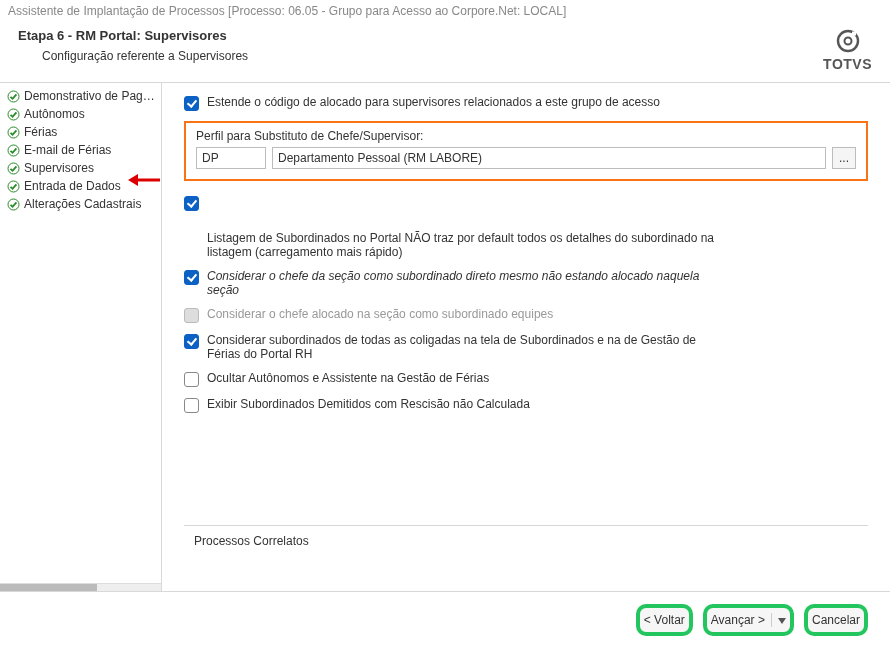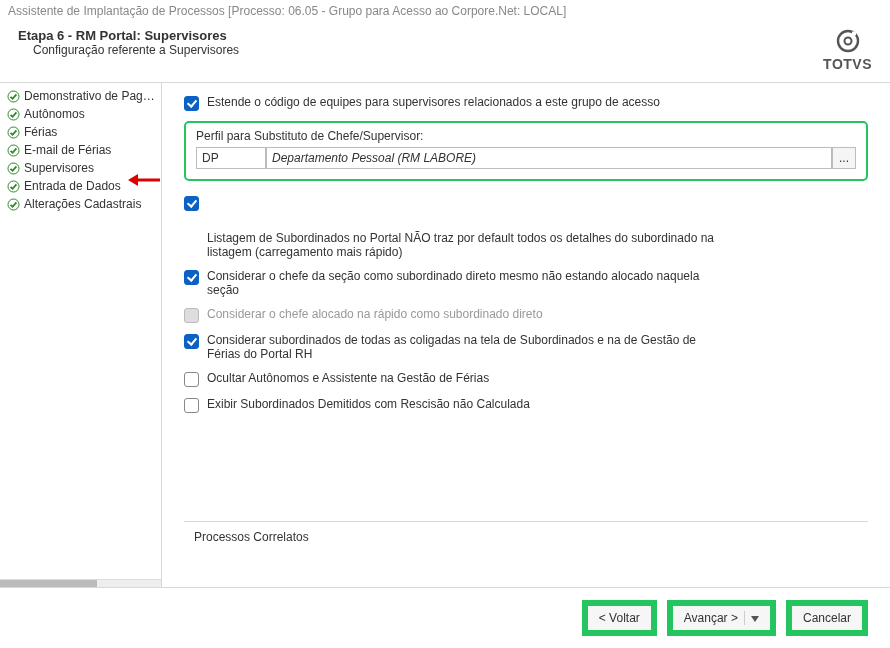--- a/index.html
+++ b/index.html
@@ -1,51 +1,51 @@
 <!DOCTYPE html>
 <html><head>
 <meta charset="utf-8">
 <style>
   * { box-sizing: border-box; margin: 0; padding: 0; }
   body { font-family: "Segoe UI", Tahoma, Arial, sans-serif; font-size: 12px; color: #333; background: #fff; }
   .window { width: 890px; height: 648px; background: #fff; position: relative; display: flex; flex-direction: column; }
   .titlebar { padding: 4px 8px; color: #888; font-size: 12px; }
   .header-area { display: flex; justify-content: space-between; align-items: flex-start; padding: 6px 18px 10px 18px; border-bottom: 1px solid #d8d8d8; }
-  .step-title { font-weight: bold; font-size: 13px; color: #333; }
-  .step-sub { font-size: 12px; color: #333; margin-left: 15px; }
+  .step-title { font-weight: bold; font-size: 13px; color: #333; margin-bottom: 6px; }
+  .step-sub { font-size: 12px; color: #333; margin-left: 24px; }
   .totvs-logo { text-align: center; color: #555; font-weight: bold; font-size: 14px; letter-spacing: 0.5px; margin-left: 44px; }
   .totvs-logo svg { display: block; margin: 0 auto 2px auto; }
   .main-area { flex: 1; display: flex; overflow: hidden; }
   .sidebar { width: 162px; border-right: 1px solid #d8d8d8; background: #fff; overflow: hidden; display: flex; flex-direction: column; }
   .sidebar-list { flex: 1; padding: 4px 0; overflow: hidden; }
   .sidebar-item { display: flex; align-items: center; padding: 2px 6px; cursor: default; white-space: nowrap; overflow: hidden; }
   .sidebar-item .check { width: 14px; height: 14px; flex: 0 0 14px; margin-right: 4px; display: flex; align-items: center; justify-content: center; }
   .sidebar-item .lbl { overflow: hidden; text-overflow: ellipsis; }
   .sidebar-arrow { position: absolute; left: 130px; top: 178px; color: #d00; font-size: 18px; font-weight: bold; pointer-events: none; }
   .sidebar-scroll { height: 8px; background: #eee; border-top: 1px solid #ddd; position: relative; margin-top: auto; }
   .sidebar-scroll-thumb { position: absolute; left: 0; top: 0; bottom: 0; width: 60%; background: #bbb; }
   .content { flex: 1; display: flex; flex-direction: column; padding: 12px 22px 8px 22px; overflow: auto; }
   .row { display: flex; align-items: flex-start; gap: 8px; margin-bottom: 10px; }
   .chk { width: 15px; height: 15px; border: 1px solid #888; border-radius: 3px; flex: 0 0 15px; margin-top: 1px; display: flex; align-items: center; justify-content: center; cursor: pointer; }
   .chk.checked { background: #0b62c4; border-color: #0b62c4; }
   .chk.checked::after { content: ""; width: 4px; height: 7px; border: solid #fff; border-width: 0 2px 2px 0; transform: rotate(40deg); margin-top: -2px; }
   .chk.disabled { background: #ddd; border-color: #bbb; cursor: default; }
   .chk.disabled::after { display: none; }
   .chk-label { flex: 1; color: #333; }
   .chk-label.disabled { color: #999; }
-  .group-box { border: 2px solid #22c55e; border-radius: 5px; padding: 6px 10px 10px 10px; margin-bottom: 14px; }
+  .group-box { border: 2px solid #f97316; border-radius: 0; padding: 6px 10px 10px 10px; margin-bottom: 14px; }
   .group-title { font-size: 12px; color: #333; margin-bottom: 4px; }
-  .field-row { display: flex; align-items: flex-end; }
+  .field-row { display: flex; gap: 6px; align-items: flex-end; }
   .field-row input[type="text"] { border: 1px solid #bcbcbc; padding: 3px 5px; font-size: 12px; background: #fff; color: #333; }
   .field-row input.code { width: 70px; }
-  .field-row input.desc { flex: 1; font-style: italic; }
+  .field-row input.desc { flex: 1; }
   .lookup-btn { width: 24px; height: 22px; border: 1px solid #bcbcbc; background: #f5f5f5; cursor: pointer; font-size: 12px; display: flex; align-items: center; justify-content: center; }
   .related-panel { border-top: 1px solid #d8d8d8; padding: 8px 10px; height: 58px; color: #333; }
   .footer { border-top: 1px solid #d8d8d8; padding: 12px 22px; display: flex; justify-content: flex-end; gap: 10px; align-items: center; }
-  .btn { border: 6px solid #22c55e; background: #f6f6f6; padding: 5px 11px; font-size: 12px; cursor: pointer; border-radius: 0; color: #333; display: flex; align-items: center; gap: 4px; }
+  .btn { border: 4px solid #22c55e; background: #f6f6f6; padding: 5px 4px; font-size: 12px; cursor: pointer; border-radius: 10px; color: #333; display: flex; align-items: center; gap: 4px; }
   .btn .drop { border-left: 1px solid #ccc; padding-left: 6px; margin-left: 2px; }
 </style>
 </head>
 <body>
 
 <div class="window">
 
   <div class="titlebar">Assistente de Implantação de Processos [Processo: 06.05 - Grupo para Acesso ao Corpore.Net: LOCAL]</div>
 
   <div class="header-area">
@@ -137,45 +137,45 @@
       </svg>
       <div class="sidebar-scroll">
         <div class="sidebar-scroll-thumb"></div>
       </div>
     </div>
 
     <div class="content">
 
       <div class="row">
         <div class="chk checked"></div>
-        <div class="chk-label">Estende o código de equipes para supervisores relacionados a este grupo de acesso</div>
+        <div class="chk-label">Estende o código de alocado para supervisores relacionados a este grupo de acesso</div>
       </div>
 
       <div class="group-box">
         <div class="group-title">Perfil para Substituto de Chefe/Supervisor:</div>
         <div class="field-row">
           <input type="text" class="code" value="DP" style="">
           <input type="text" class="desc" value="Departamento Pessoal (RM LABORE)" style="">
           <div class="lookup-btn">...</div>
         </div>
       </div>
 
       <div class="row">
         <div class="chk checked"></div>
         <div class="chk-label" style="max-width:520px;margin-top:36px;">Listagem de Subordinados no Portal NÃO traz por default todos os detalhes do subordinado na listagem (carregamento mais rápido)</div>
       </div>
 
       <div class="row">
         <div class="chk checked"></div>
-        <div class="chk-label" style="max-width:520px;">Considerar o chefe da seção como subordinado direto mesmo não estando alocado naquela seção</div>
+        <div class="chk-label" style="max-width:520px;font-style:italic;">Considerar o chefe da seção como subordinado direto mesmo não estando alocado naquela seção</div>
       </div>
 
       <div class="row">
         <div class="chk disabled"></div>
-        <div class="chk-label disabled">Considerar o chefe alocado na rápido como subordinado direto</div>
+        <div class="chk-label disabled">Considerar o chefe alocado na seção como subordinado equipes</div>
       </div>
 
       <div class="row">
         <div class="chk checked"></div>
         <div class="chk-label" style="max-width:520px;">Considerar subordinados de todas as coligadas na tela de Subordinados e na de Gestão de Férias do Portal RH</div>
       </div>
 
       <div class="row">
         <div class="chk"></div>
         <div class="chk-label">Ocultar Autônomos e Assistente na Gestão de Férias</div>

